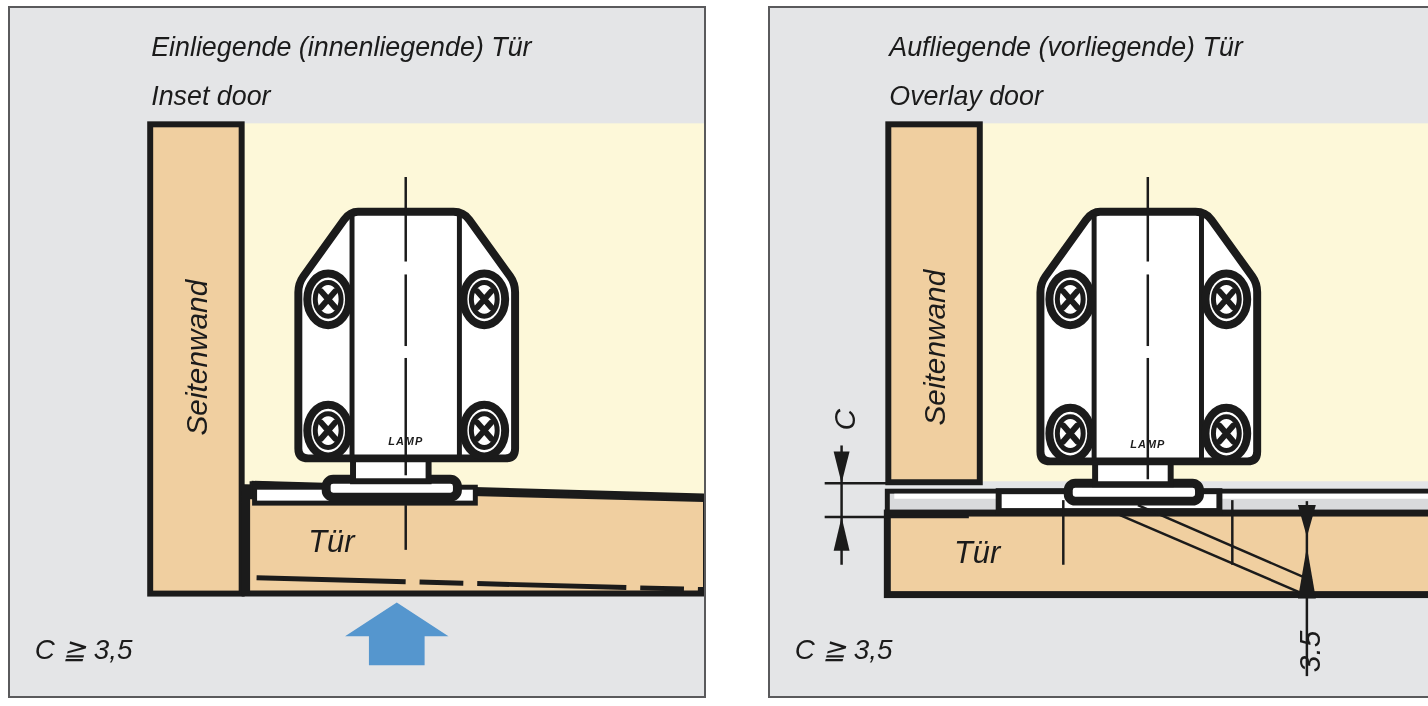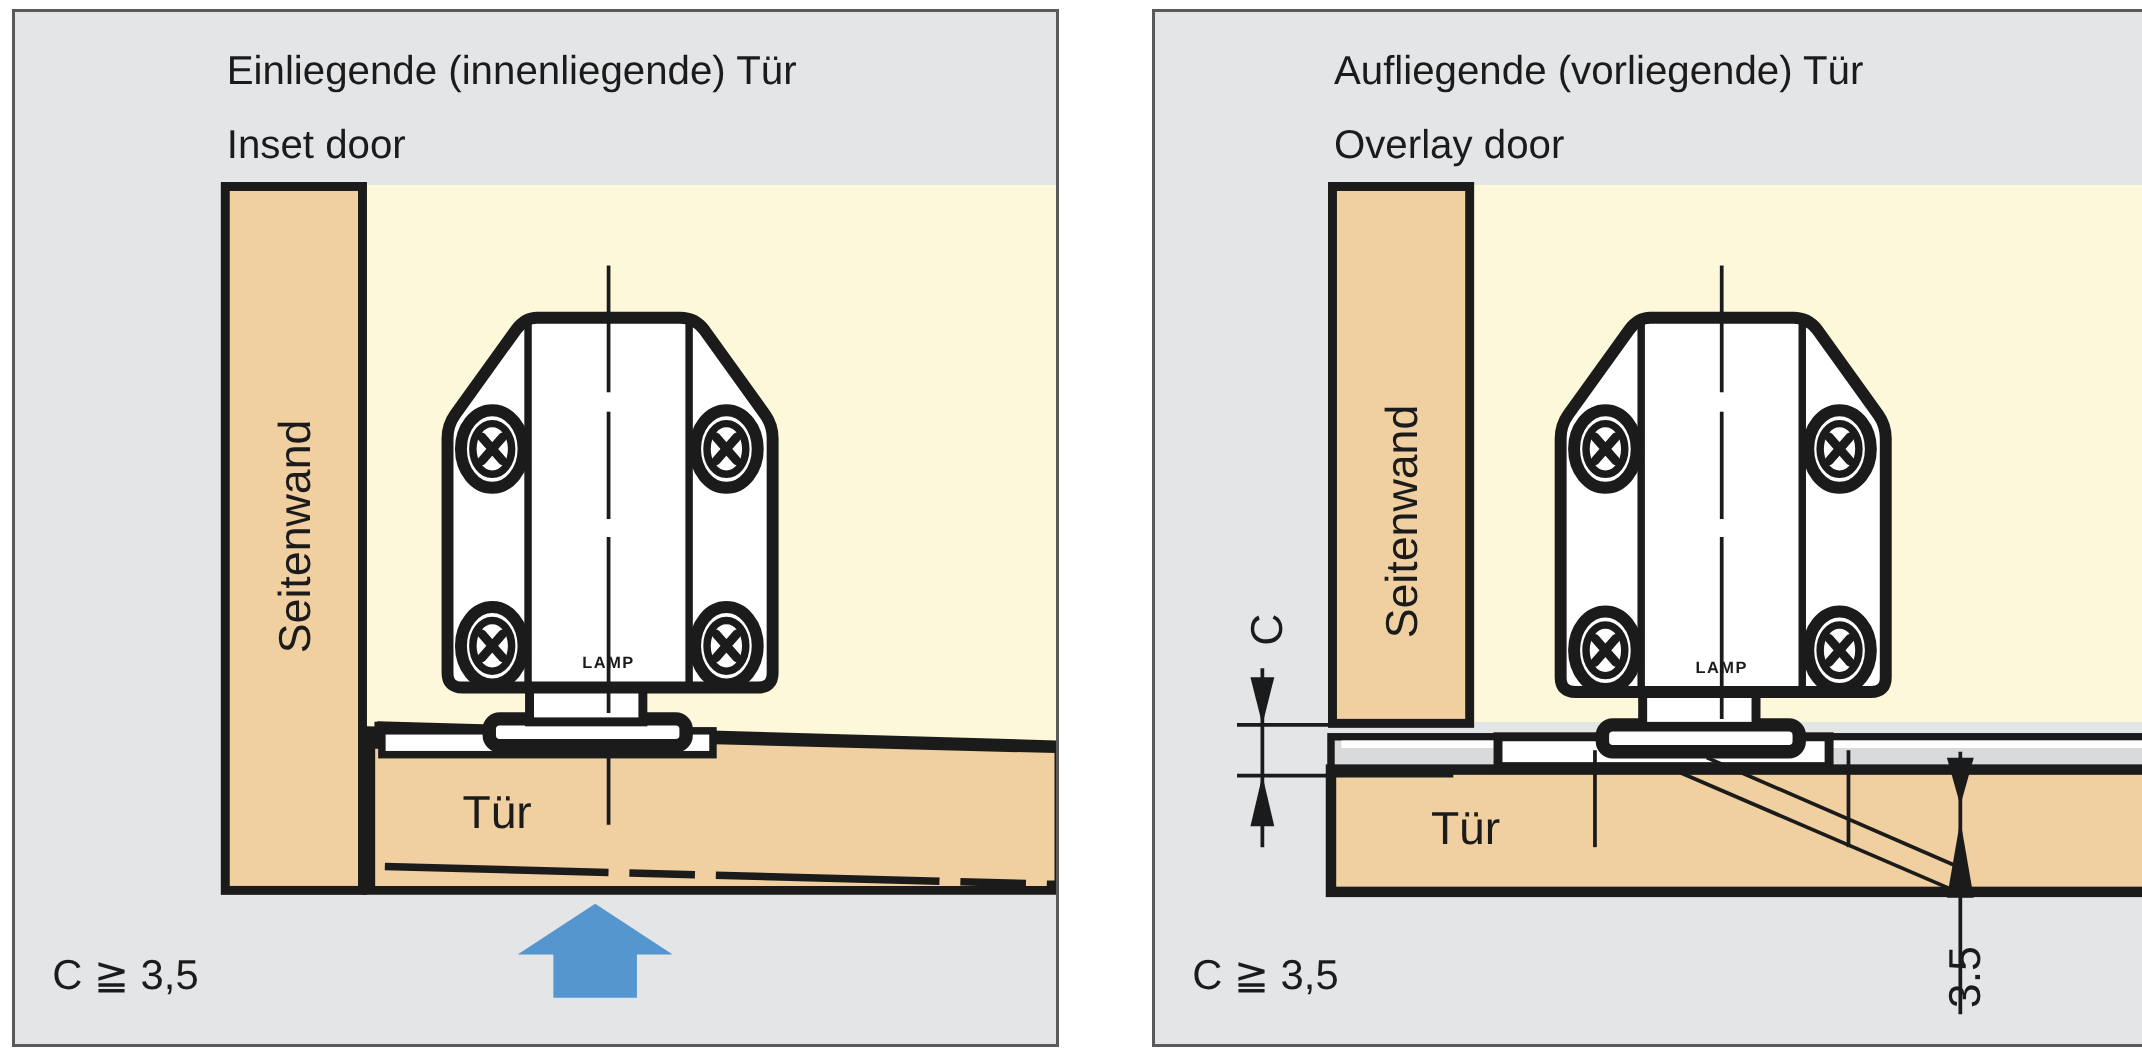--- a/index.html
+++ b/index.html
@@ -10,20 +10,21 @@
   body {
     width: 1428px;
     height: 706px;
     font-family: "Liberation Sans", sans-serif;
     overflow: hidden;
   }
   .stage {
     position: relative;
     width: 1428px;
     height: 706px;
+    font-style: italic;
   }
   .panel {
     position: absolute;
     top: 6px;
     height: 692px;
     background: #e4e5e7;
     border: 2px solid #5a5a5c;
     box-sizing: border-box;
   }
   #panel-left  { left: 8px;   width: 698px; }

